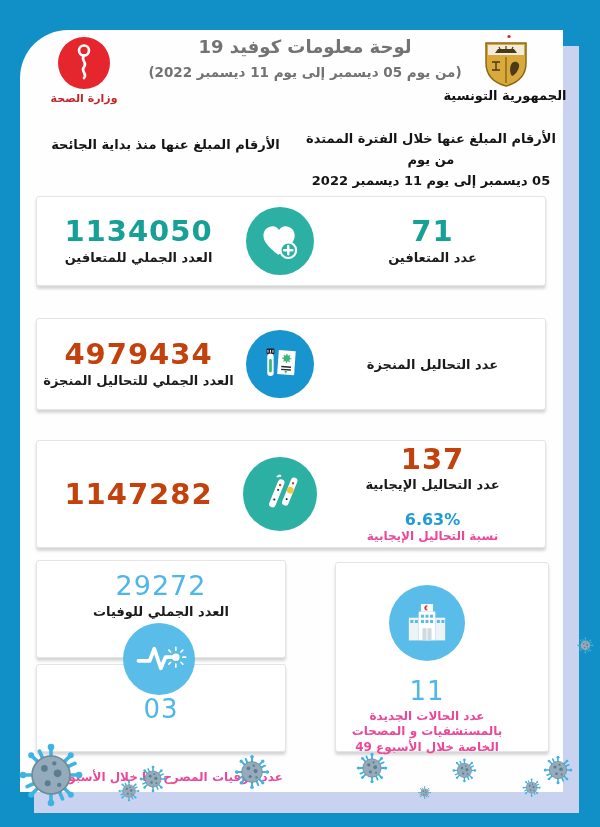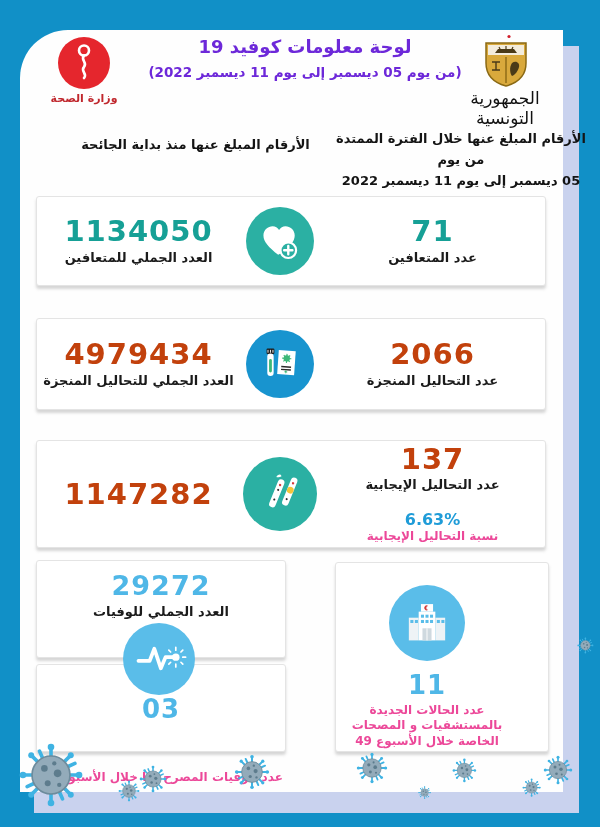--- a/index.html
+++ b/index.html
@@ -12,35 +12,35 @@
   .abs{position:absolute;}
   .rtl{direction:rtl;unicode-bidi:embed;}
   .card{position:absolute;background:#fff;border:1px solid #e4e4e4;border-radius:3px;
         box-shadow:0 3px 3px rgba(110,110,110,.28);}
   .stat-flex{display:flex;align-items:center;height:100%;direction:rtl;}
   .zone{display:flex;flex-direction:column;align-items:center;justify-content:center;text-align:center;}
   .zone-weekly{width:225px;}
   .zone-icon{width:80px;display:flex;align-items:center;justify-content:center;}
   .zone-total{flex:1;justify-content:space-between;}
   .num{font-weight:bold;font-size:29px;letter-spacing:1px;line-height:1.05;}
-  .num-sky{font-weight:bold;font-size:26px;letter-spacing:1px;color:#4fb7e7;line-height:1.1;}
+  .num-sky{font-weight:normal;font-size:26px;letter-spacing:1px;color:#4fb7e7;line-height:1.1;}
   .lbl{font-size:13px;font-weight:bold;color:#1b1b1b;margin-top:3px;line-height:1.25;}
   .lbl-sm{font-size:12px;font-weight:bold;color:#ec4899;line-height:1.3;}
   .teal{color:#16a096;}
   .blue{color:#c2410c;}
   .icon-circle{width:68px;height:68px;border-radius:50%;display:flex;align-items:center;justify-content:center;}
   .c-teal{background:#2bb0a3;}
   .c-blue{background:#1894cf;}
   .c-sky{background:#5abde9;}
-  .title-block{left:120px;top:3px;width:330px;text-align:center;color:#6d28d9;}
+  .title-block{left:120px;top:3px;width:330px;text-align:center;color:#737373;}
   .title-l1{font-size:18px;font-weight:bold;line-height:27px;}
   .title-l3{font-size:13.5px;font-weight:bold;margin-top:4px;}
-  .col-head{font-size:13px;font-weight:bold;color:#141414;line-height:21px;text-align:center;margin-left:30px;}
+  .col-head{font-size:13px;font-weight:bold;color:#141414;line-height:21px;text-align:center;}
   .logo-label{font-size:11px;font-weight:bold;color:#c0272d;text-align:center;}
-  .emblem-label{font-size:17px;font-weight:normal;color:#111;text-align:center;}
+  .emblem-label{font-size:13px;font-weight:bold;color:#111;text-align:center;}
   .rate{font-size:16px;font-weight:bold;color:#1f9cd8;margin-top:16px;direction:ltr;}
 </style>
 </head>
 <body>
 
 <div class="page">
 
   <div class="shadow-panel"></div>
 
   <div class="panel">
@@ -95,21 +95,20 @@
         <div class="zone zone-total">
           <div class="num teal">1134050</div>
           <div class="lbl rtl">العدد الجملي للمتعافين</div>
         </div>
       </div>
     </div>
 
     <div class="card" style="left:16px;top:288px;width:508px;height:90px;">
       <div class="stat-flex">
         <div class="zone zone-weekly">
-          <div class="num blue">2066</div>
           <div class="lbl rtl">عدد التحاليل المنجزة</div>
         </div>
         <div class="zone-icon">
           <div class="icon-circle c-blue">
             <svg width="48" height="48" viewBox="0 0 68 68">
               <rect x="15" y="12" width="11" height="8" rx="1.5" fill="#1d1d1d"></rect>
               <path d="M17 14 v4 M20.5 14 v4 M24 14 v4" stroke="#fff" stroke-width="1.3"></path>
               <rect x="16" y="19" width="9" height="32" rx="4.5" fill="#fff"></rect>
               <rect x="18.5" y="27" width="4" height="19" rx="2" fill="#3cb878"></rect>
               <g transform="rotate(4 42 34)">
@@ -202,21 +201,21 @@
               <rect x="29" y="33" width="4" height="4"></rect>
                 <rect x="35" y="33" width="4" height="4"></rect>
                 <rect x="41" y="33" width="4" height="4"></rect>
               <rect x="50" y="33" width="4" height="4"></rect>
                 <rect x="56" y="33" width="4" height="4"></rect>
             </g>
             <rect x="31" y="44" width="12" height="16" fill="#cfd9df"></rect>
             <path d="M37 44 v16" stroke="#fff" stroke-width="1.2"></path>
           </svg>
         </div>
-        <div class="num-sky" style="margin-top:10px;">11</div>
+        <div class="num-sky" style="margin-top:16px;">11</div>
         <div class="lbl-sm rtl" style="margin-top:3px;">عدد الحالات الجديدة</div>
         <div class="lbl-sm rtl">بالمستشفيات و المصحات الخاصة خلال الأسبوع 49</div>
       </div>
     </div>
   </div>
 
   <svg class="abs" style="left:0;top:0;z-index:8;pointer-events:none;" width="600" height="827" viewBox="0 0 600 827">
     <defs>
       <g id="virus">
         <g stroke="#3fb3e3" stroke-width="2.2" stroke-linecap="round">

